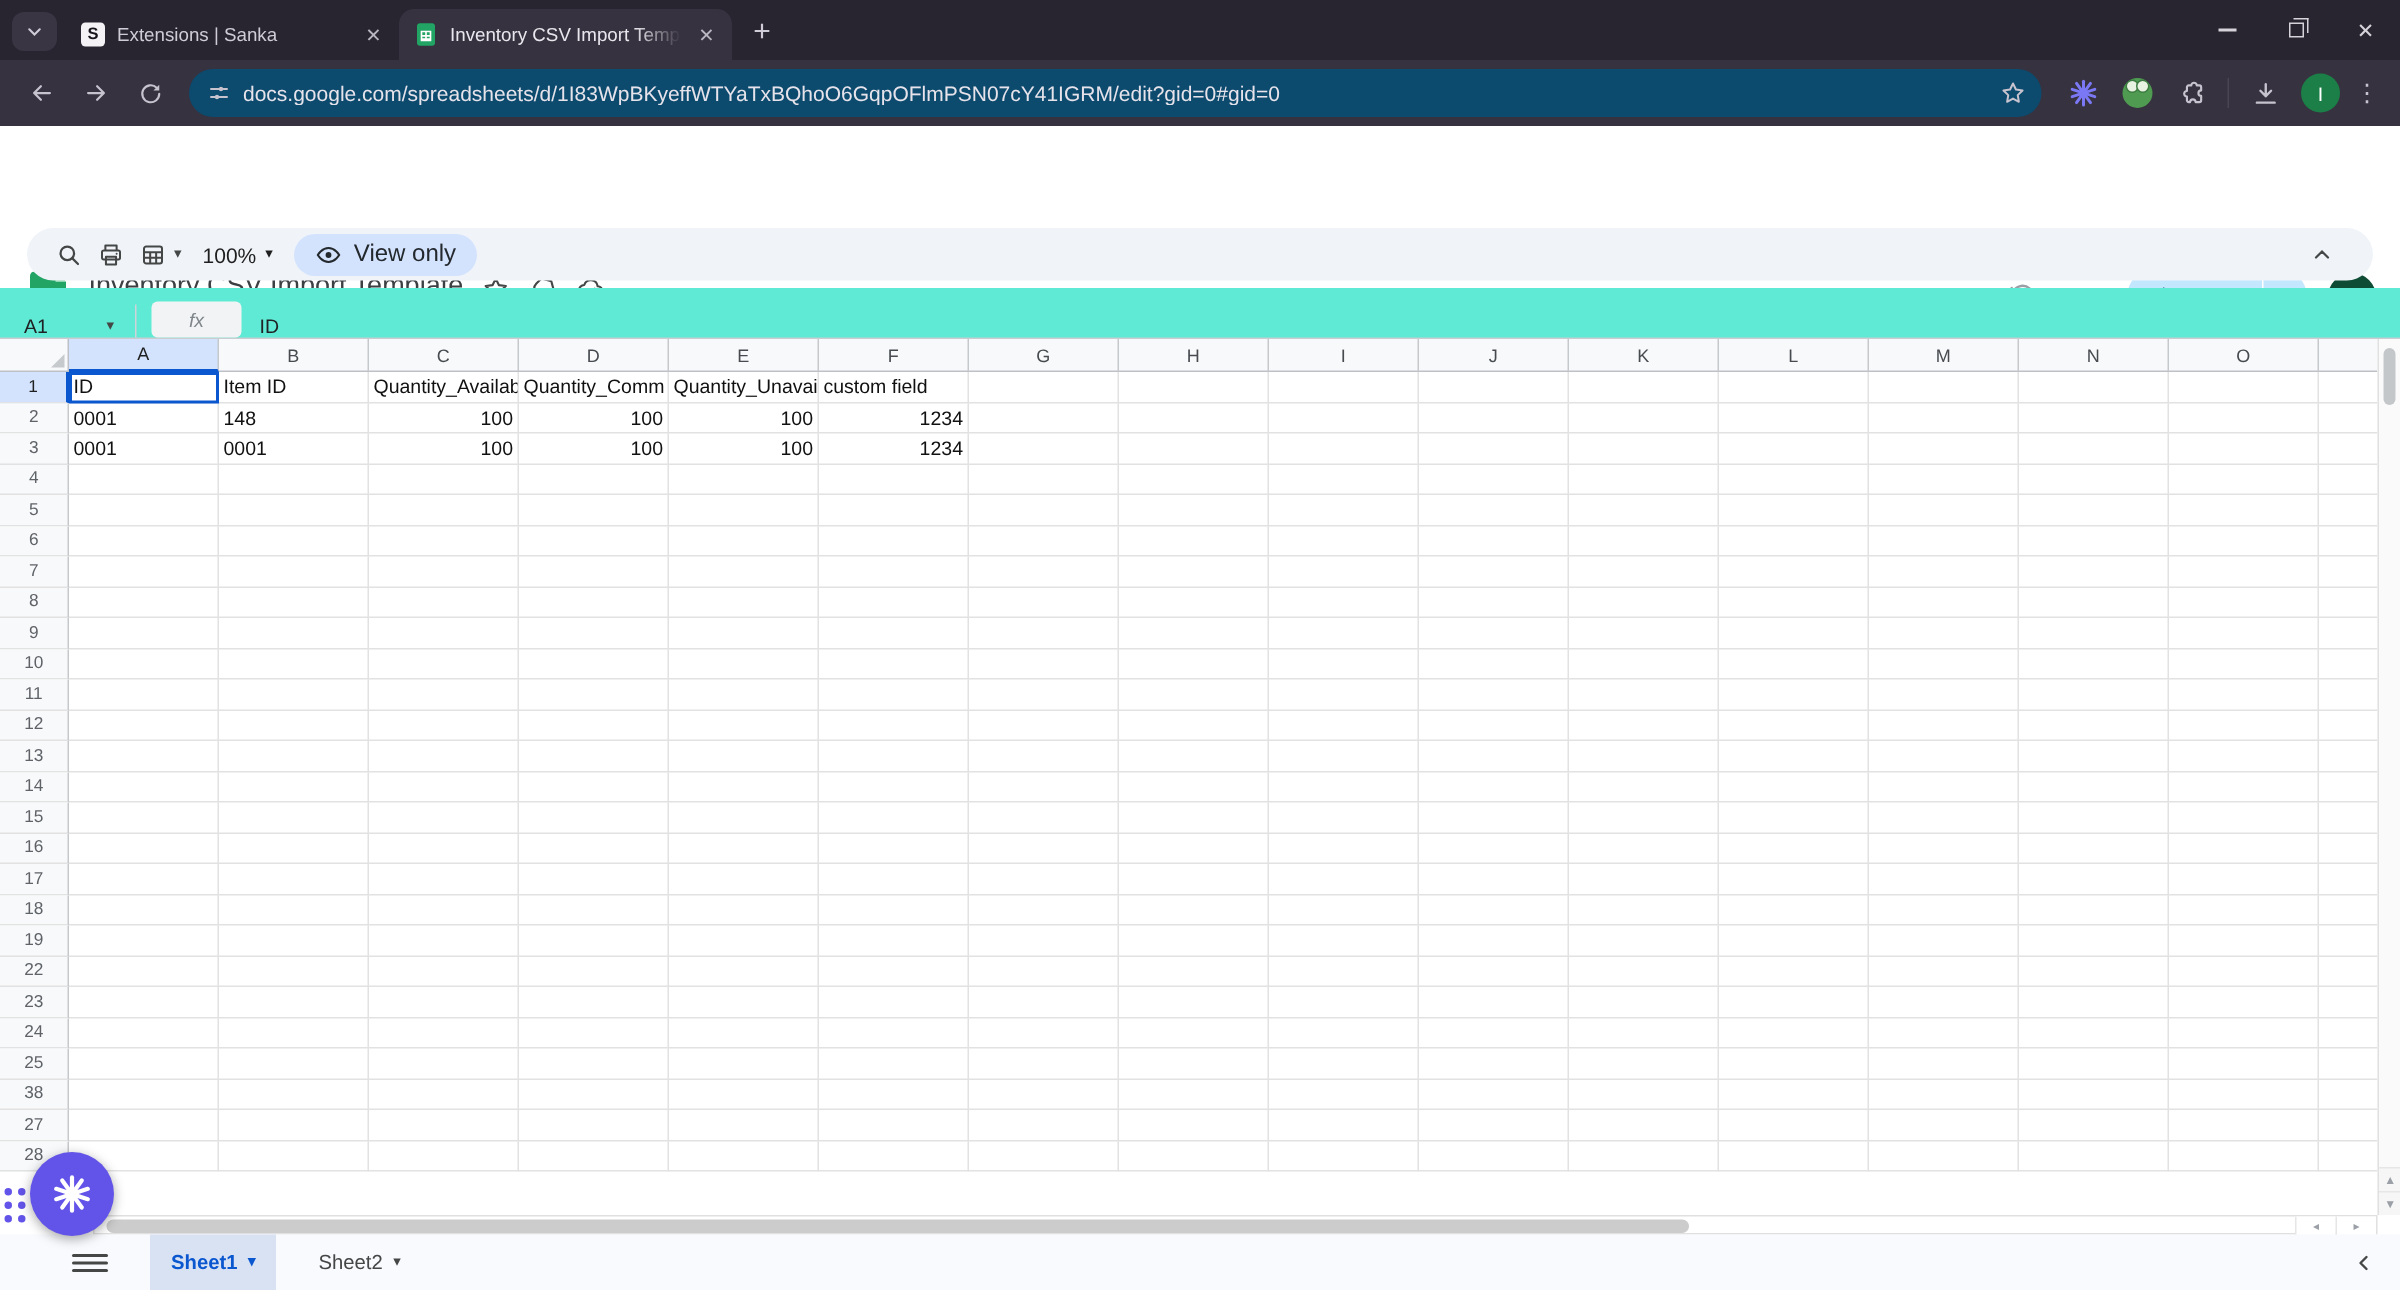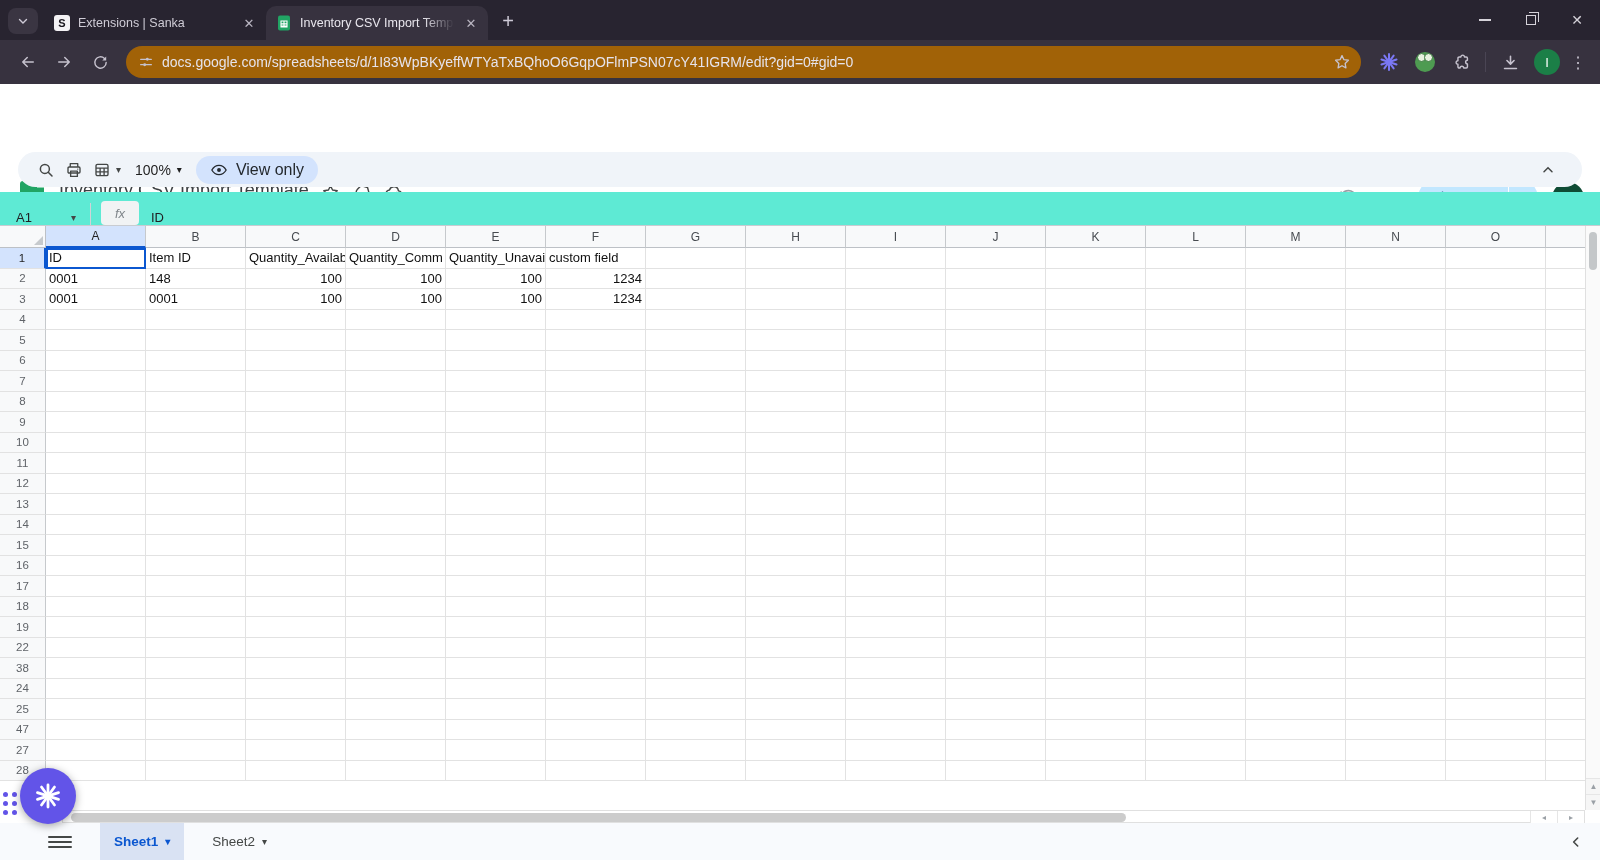--- a/index.html
+++ b/index.html
@@ -30,21 +30,21 @@
   .win-min-bar { width:12px; height:1.5px; background:#d6d3da; }
   .win-restore { width:10px; height:10px; border:1.2px solid #d6d3da; position:relative; }
   .win-restore:before { content:""; position:absolute; left:2px; top:-4px; width:9px; height:9px;
                         border:1.2px solid #d6d3da; border-left:none; border-bottom:none; }
   .win-close-x { font-size:14px; }
 
   .urlrow { position:absolute; left:0; top:40px; width:1600px; height:44px; background:#37323f;
             display:flex; align-items:center; padding:0 10px; }
   .navbtn { width:30px; height:30px; border-radius:50%; color:#c6c2ce; display:flex;
             align-items:center; justify-content:center; margin:0 3px; }
-  .omnibox { flex:1; height:32px; margin:0 10px 0 8px; border-radius:16px; background:#a16207;
+  .omnibox { flex:1; height:32px; margin:0 10px 0 8px; border-radius:16px; background:#0c4a6e;
              display:flex; align-items:center; padding:0 10px 0 12px; min-width:0; }
   .omnibox .url { flex:1; color:#e6e3eb; font-size:14px; white-space:nowrap; overflow:hidden; margin-left:8px; }
   .ext-icon { width:28px; height:28px; display:flex; align-items:center; justify-content:center; margin:0 4px; }
   .frog { width:20px; height:20px; border-radius:50%; background:#4e9b51; position:relative; overflow:hidden;}
   .frog:before, .frog:after { content:""; position:absolute; top:1px; width:7px; height:7px; border-radius:50%;
              background:#e8f2e0; border:1.5px solid #3c7c40; }
   .frog:before { left:2px; } .frog:after { right:2px; }
   .vdiv { width:1px; height:20px; background:#4a4554; margin:0 6px; }
   .chrome-avatar { width:26px; height:26px; border-radius:50%; background:#1b7f47; color:#fff;
                    font-size:13px; display:flex; align-items:center; justify-content:center; margin:0 6px; }
@@ -81,21 +81,21 @@
               align-items:center; gap:8px; padding:0 14px; font-size:16px; }
   .tb-spacer { flex:1; }
 
   
   .formularow { position:absolute; left:0; top:192px; width:1600px; height:34px; background:#5eead4;
                 display:flex; align-items:flex-end; border-bottom:1px solid #c9ccd1; }
   .namebox { width:84px; display:flex; align-items:center; justify-content:space-between;
              padding:0 8px 0 16px; font-size:13px; color:#202124; }
   .namebox .caret { color:#444746; }
   .fdiv { width:1px; height:22px; background:#d0d3d7; margin:0 6px; }
-  .fx-chip { width:38px; height:24px; border-radius:4px; background:#f1f3f4; color:#80868b;
+  .fx-chip { width:60px; height:24px; border-radius:4px; background:#f1f3f4; color:#80868b;
              font-style:italic; font-size:13px; display:flex; align-items:center; justify-content:center; margin:0 4px; }
   .fvalue { font-size:13px; color:#202124; margin-left:8px; }
 
   
   .gridwrap { position:absolute; left:0; top:226px; width:1585px; height:584px; overflow:hidden; background:#fff; }
   .hrow { display:flex; height:22px; }
   .corner { width:46px; height:22px; background:#f8f9fa; border-right:1px solid #bdc1c6;
             border-bottom:1px solid #bdc1c6; position:relative; flex:0 0 auto;}
   .corner:after { content:""; position:absolute; right:2px; bottom:2px; border-style:solid;
             border-width:0 0 9px 9px; border-color:transparent transparent #c6cacd transparent; }
@@ -764,78 +764,78 @@
         <div class="cell"></div>
         <div class="cell"></div>
         <div class="cell"></div>
         <div class="cell"></div>
         <div class="cell"></div>
         <div class="cell"></div>
         <div class="cell"></div>
         <div class="cell partial"></div>
       </div>
       <div class="grow">
+        <div class="rowh">23</div>
+        <div class="cell"></div>
+        <div class="cell"></div>
+        <div class="cell"></div>
+        <div class="cell"></div>
+        <div class="cell"></div>
+        <div class="cell"></div>
+        <div class="cell"></div>
+        <div class="cell"></div>
+        <div class="cell"></div>
+        <div class="cell"></div>
+        <div class="cell"></div>
+        <div class="cell"></div>
+        <div class="cell"></div>
+        <div class="cell"></div>
+        <div class="cell"></div>
+        <div class="cell partial"></div>
+      </div>
+      <div class="grow">
+        <div class="rowh">24</div>
+        <div class="cell"></div>
+        <div class="cell"></div>
+        <div class="cell"></div>
+        <div class="cell"></div>
+        <div class="cell"></div>
+        <div class="cell"></div>
+        <div class="cell"></div>
+        <div class="cell"></div>
+        <div class="cell"></div>
+        <div class="cell"></div>
+        <div class="cell"></div>
+        <div class="cell"></div>
+        <div class="cell"></div>
+        <div class="cell"></div>
+        <div class="cell"></div>
+        <div class="cell partial"></div>
+      </div>
+      <div class="grow">
+        <div class="rowh">25</div>
+        <div class="cell"></div>
+        <div class="cell"></div>
+        <div class="cell"></div>
+        <div class="cell"></div>
+        <div class="cell"></div>
+        <div class="cell"></div>
+        <div class="cell"></div>
+        <div class="cell"></div>
+        <div class="cell"></div>
+        <div class="cell"></div>
+        <div class="cell"></div>
+        <div class="cell"></div>
+        <div class="cell"></div>
+        <div class="cell"></div>
+        <div class="cell"></div>
+        <div class="cell partial"></div>
+      </div>
+      <div class="grow">
         <div class="rowh">38</div>
-        <div class="cell"></div>
-        <div class="cell"></div>
-        <div class="cell"></div>
-        <div class="cell"></div>
-        <div class="cell"></div>
-        <div class="cell"></div>
-        <div class="cell"></div>
-        <div class="cell"></div>
-        <div class="cell"></div>
-        <div class="cell"></div>
-        <div class="cell"></div>
-        <div class="cell"></div>
-        <div class="cell"></div>
-        <div class="cell"></div>
-        <div class="cell"></div>
-        <div class="cell partial"></div>
-      </div>
-      <div class="grow">
-        <div class="rowh">24</div>
-        <div class="cell"></div>
-        <div class="cell"></div>
-        <div class="cell"></div>
-        <div class="cell"></div>
-        <div class="cell"></div>
-        <div class="cell"></div>
-        <div class="cell"></div>
-        <div class="cell"></div>
-        <div class="cell"></div>
-        <div class="cell"></div>
-        <div class="cell"></div>
-        <div class="cell"></div>
-        <div class="cell"></div>
-        <div class="cell"></div>
-        <div class="cell"></div>
-        <div class="cell partial"></div>
-      </div>
-      <div class="grow">
-        <div class="rowh">25</div>
-        <div class="cell"></div>
-        <div class="cell"></div>
-        <div class="cell"></div>
-        <div class="cell"></div>
-        <div class="cell"></div>
-        <div class="cell"></div>
-        <div class="cell"></div>
-        <div class="cell"></div>
-        <div class="cell"></div>
-        <div class="cell"></div>
-        <div class="cell"></div>
-        <div class="cell"></div>
-        <div class="cell"></div>
-        <div class="cell"></div>
-        <div class="cell"></div>
-        <div class="cell partial"></div>
-      </div>
-      <div class="grow">
-        <div class="rowh">47</div>
         <div class="cell"></div>
         <div class="cell"></div>
         <div class="cell"></div>
         <div class="cell"></div>
         <div class="cell"></div>
         <div class="cell"></div>
         <div class="cell"></div>
         <div class="cell"></div>
         <div class="cell"></div>
         <div class="cell"></div>

